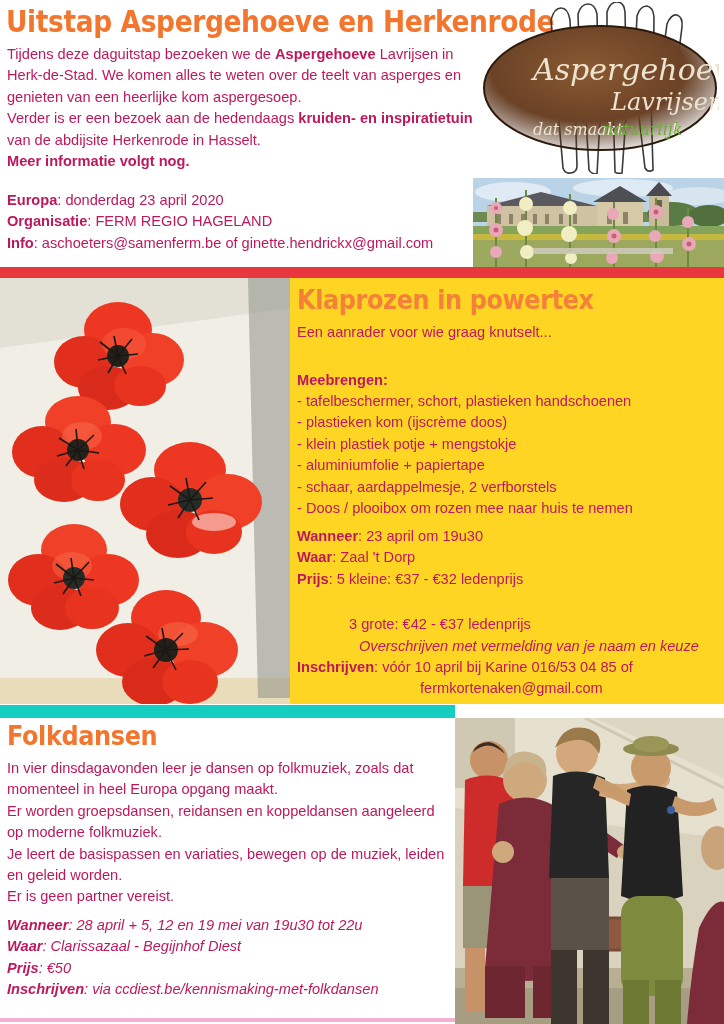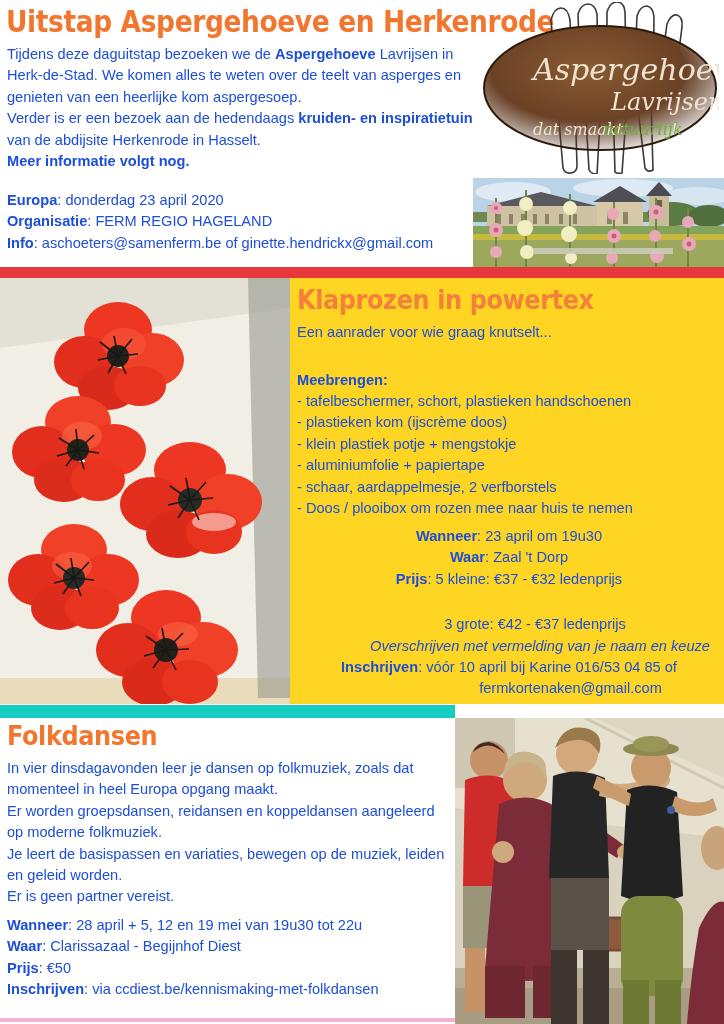--- a/index.html
+++ b/index.html
@@ -6,21 +6,21 @@
   body{
     width:724px;height:1024px;
     background:#ffffff;
     font-family:"Liberation Sans","DejaVu Sans",sans-serif;
     overflow:hidden;
     position:relative;
   }
   .page{position:relative;width:724px;height:1024px;overflow:hidden;background:#fff;}
 
   
-  .body-text{font-size:14.6px;line-height:21.4px;color:#1d4ed8;}
+  .body-text{font-size:14.6px;line-height:21.4px;color:#be185d;}
   .body-text b{font-weight:bold;}
   .title{
     font-family:"DejaVu Sans","Liberation Sans",sans-serif;
     font-weight:bold;
     color:#F2762E;
     letter-spacing:-0.4px;
     transform:scaleY(1.12);
     transform-origin:left top;
   }
 
@@ -42,34 +42,34 @@
   #divider-red{position:absolute;left:0;top:267px;width:724px;height:11px;background:#E8383D;}
 
   
   #sec-klaprozen{position:absolute;left:0;top:278px;width:724px;height:426px;padding-left:16px;}
   .photo-poppies{position:absolute;left:0;top:0;width:290px;height:426px;overflow:hidden;background:#ded8cd;}
   #klaprozen-panel{position:absolute;left:290px;top:0;width:434px;height:426px;background:#FFD524;}
   #klaprozen-title{position:absolute;left:7px;top:6px;font-size:24px;color:#F4803A;}
   #klaprozen-intro{position:absolute;left:7px;top:44px;width:424px;}
   #klaprozen-bring-label{position:absolute;left:7px;top:92px;font-weight:bold;}
   #klaprozen-list{position:absolute;left:7px;top:113px;width:424px;}
-  #klaprozen-details{position:absolute;left:7px;top:248px;width:424px;text-align:center;}
+  #klaprozen-details{position:absolute;left:7px;top:248px;width:424px;}
   #klaprozen-details .ind1{padding-left:52px;margin-top:24px;}
   #klaprozen-details .ind2{padding-left:57px;}
   #klaprozen-details .ind3{padding-left:62px;font-style:italic;}
   #klaprozen-details .ind4{padding-left:123px;}
 
   
   #divider-teal{position:absolute;left:0;top:705px;width:455px;height:13px;background:#15CDC0;}
 
   
   #sec-folkdansen{position:absolute;left:0;top:718px;width:724px;height:304px;background:#fff;}
   #folkdansen-title{position:absolute;left:7px;top:2px;font-size:24px;}
   #folkdansen-body{position:absolute;left:7px;top:40px;width:440px;}
-  #folkdansen-meta{position:absolute;left:7px;top:197px;width:440px;}
+  #folkdansen-meta{position:absolute;left:7px;top:197px;width:440px;font-style:italic;}
   .photo-dance{position:absolute;left:455px;top:0;width:269px;height:306px;overflow:hidden;background:#cdc4ae;}
 
   
   #footer-pink{position:absolute;left:0;top:1018px;width:455px;height:4px;background:#F6AFD4;}
 </style>
 </head>
 <body>
 
 <div class="page">
 

